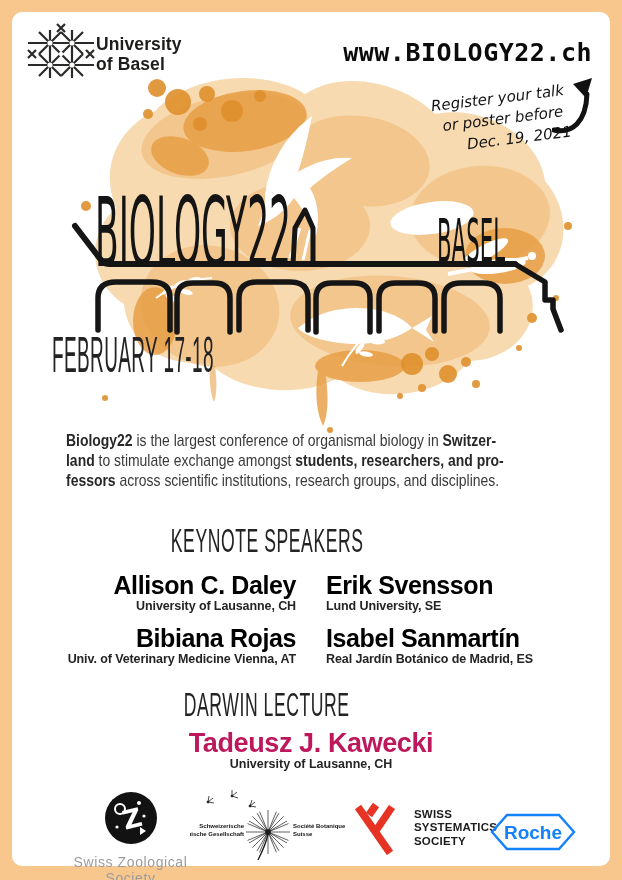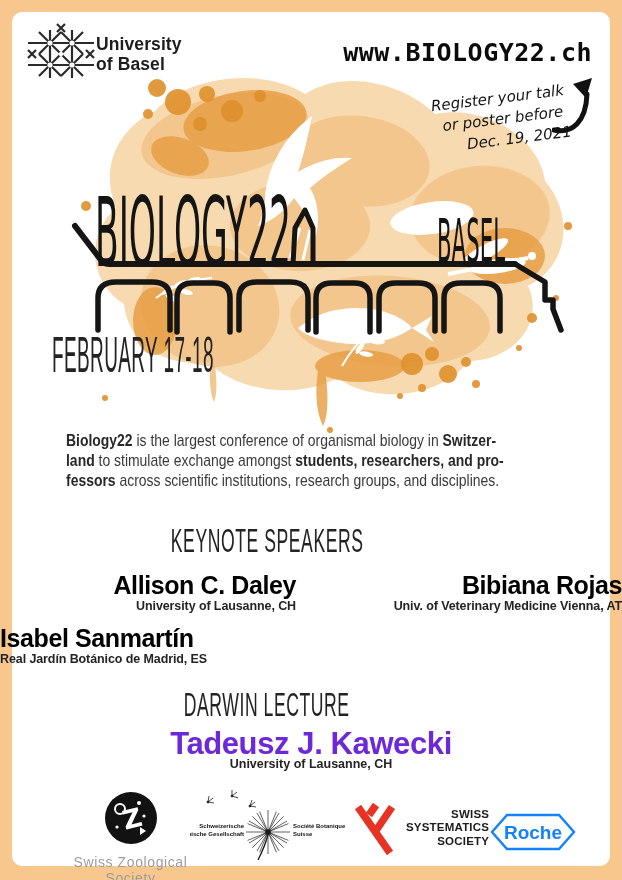--- a/index.html
+++ b/index.html
@@ -35,30 +35,30 @@
   .intro b{font-weight:700;color:#282828;}
 
   
   .speakers{top:572px;left:0;width:622px;display:grid;grid-template-columns:296px 296px;column-gap:30px;}
   .spk{margin-bottom:12px;}
   .col-l{text-align:right;}
   .col-r{text-align:left;}
   .spk .nm{font-size:25px;font-weight:700;letter-spacing:-.4px;color:#000000;line-height:27px;}
   .spk .af{font-size:12.5px;font-weight:700;color:#242424;letter-spacing:-.1px;}
   .darwin-speaker{top:730px;left:0;width:622px;text-align:center;}
-  .darwin-speaker .nm{font-size:31px;font-weight:700;letter-spacing:-.4px;color:#6d28d9;line-height:27px;}
+  .darwin-speaker .nm{font-size:27px;font-weight:700;letter-spacing:-.4px;color:#be185d;line-height:27px;}
   .darwin-speaker .af{font-size:12.5px;font-weight:700;color:#242424;}
 
   
   .szs{left:58px;top:790px;width:145px;text-align:center;}
   .szs .lbl{margin-top:4px;font-size:14px;letter-spacing:.6px;color:#9c9c9c;}
   .szs .rule{margin-top:3px;display:flex;align-items:center;gap:4px;}
   .szs .rule i{flex:1;height:1px;background:#cfcfcf;}
   .szs .rule span{font-style:normal;font-size:10px;color:#b3b3b3;line-height:10px;}
-  .sss{left:352px;top:801px;display:flex;align-items:center;gap:8px;text-align:right;}
+  .sss{left:352px;top:801px;display:flex;align-items:center;gap:16px;}
   .sss .txt{font-size:11.5px;font-weight:700;line-height:13.5px;color:#1c1c1c;letter-spacing:.2px;}
 </style>
 </head>
 <body>
 
 <div class="poster">
   <div class="sheet"></div>
 
   <svg class="abs" style="left:60px;top:66px;" width="520" height="370" viewBox="0 0 520 370">
     <path fill="#F7D8AC" opacity=".95" d="M95,45 C130,8 205,2 245,28 C285,2 345,18 375,48 C430,38 480,75 485,115 C515,150 508,200 468,220 C485,255 455,295 408,295 C385,330 315,340 278,312 C240,332 180,328 148,296 C105,302 68,278 64,238 C28,215 26,168 56,142 C38,98 62,60 95,45 Z"></path>
@@ -205,20 +205,24 @@
 
   <div class="abs center-row h-keynote">
     <span class="handcaps">KEYNOTE SPEAKERS</span>
   </div>
 
   <div class="abs speakers">
     <div class="spk col-l">
       <div class="nm">Allison C. Daley</div>
       <div class="af">University of Lausanne, CH</div>
     </div>
+    <div class="spk col-r">
+      <div class="nm">Erik Svensson</div>
+      <div class="af">Lund University, SE</div>
+    </div>
     <div class="spk col-l">
       <div class="nm">Bibiana Rojas</div>
       <div class="af">Univ. of Veterinary Medicine Vienna, AT</div>
     </div>
     <div class="spk col-r">
       <div class="nm">Isabel Sanmartín</div>
       <div class="af">Real Jardín Botánico de Madrid, ES</div>
     </div>
   </div>
 

